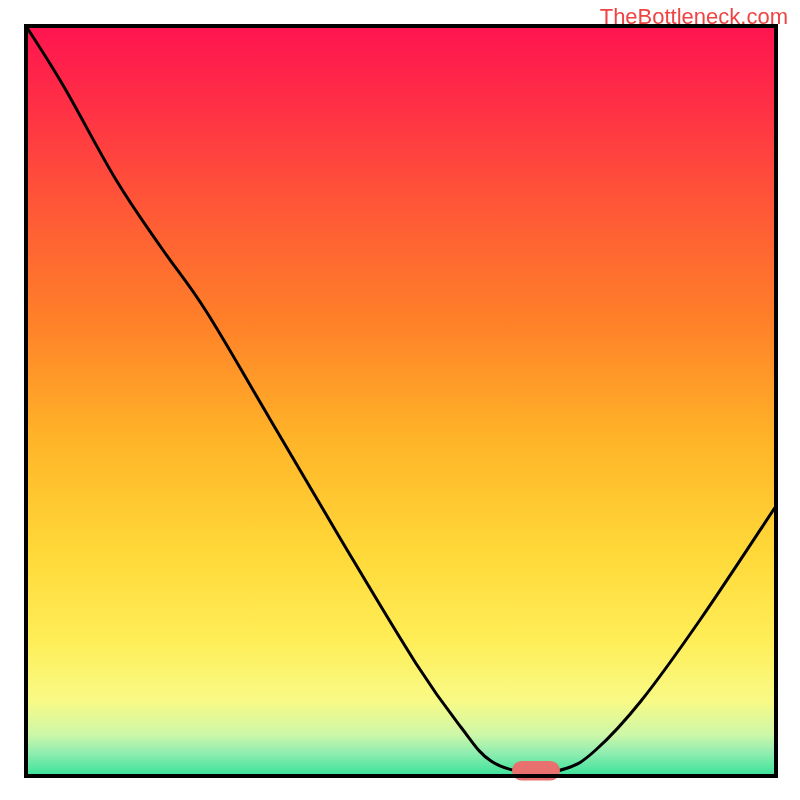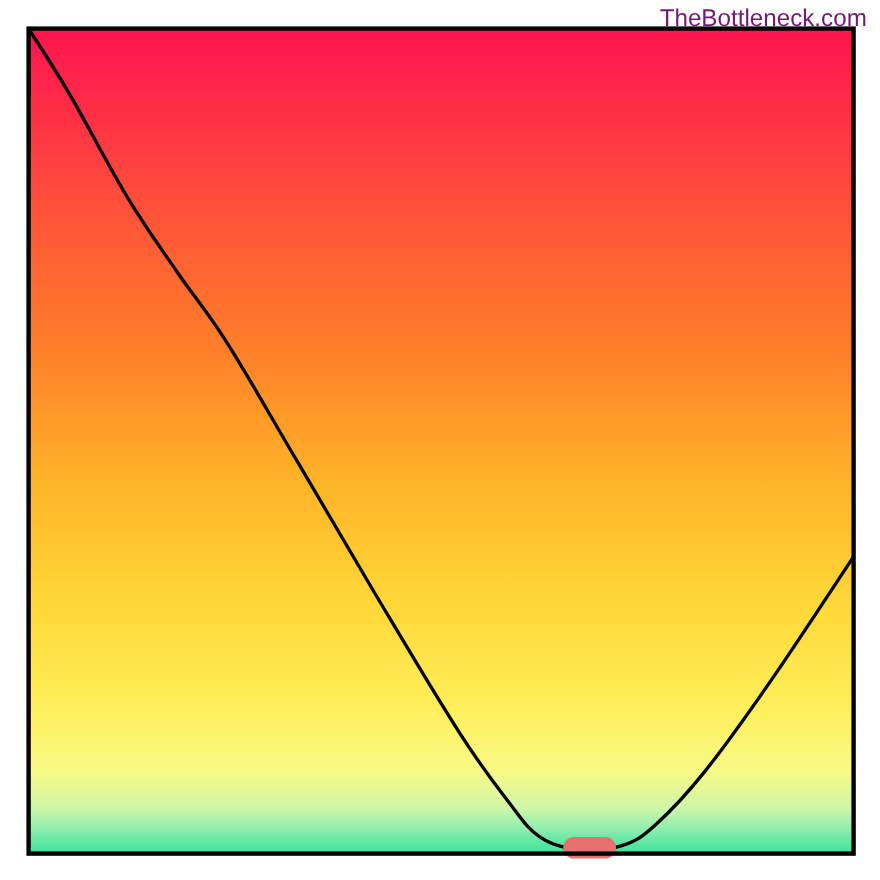--- a/index.html
+++ b/index.html
@@ -9,21 +9,21 @@
   }
   .chart-container {
     width: 800px;
     height: 800px;
     position: relative;
   }
   .watermark {
     position: absolute;
     top: 4px;
     right: 12px;
-    color: #701a75;
+    color: #ef4444;
     font-family: Arial, sans-serif;
     font-size: 22px;
     font-weight: 400;
     z-index: 10;
   }
   svg {
     display: block;
   }
 </style>
 </head>

